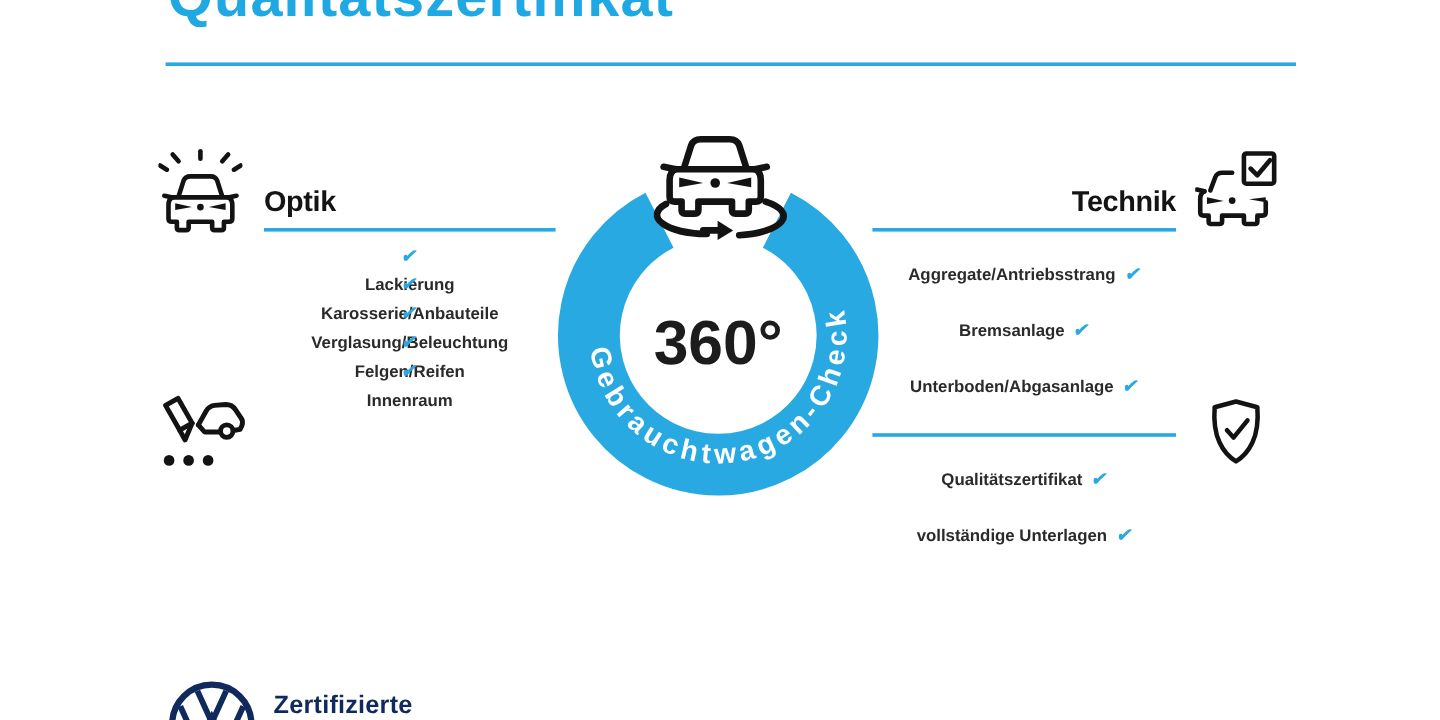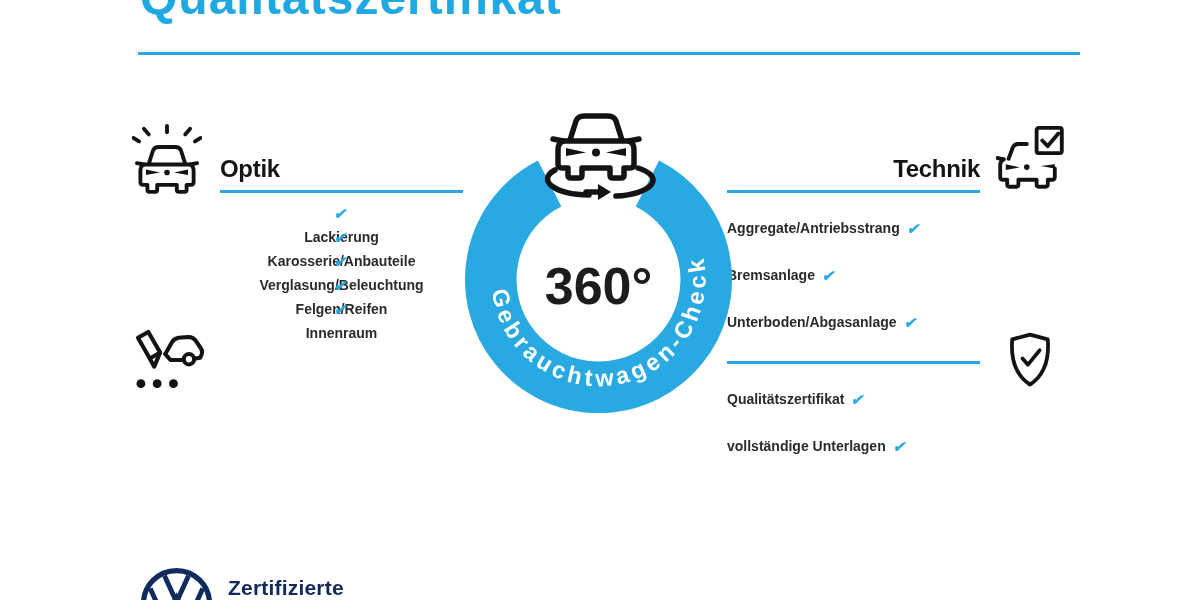--- a/index.html
+++ b/index.html
@@ -15,21 +15,21 @@
   .sec{position:absolute;}
   .sec h2{margin:0;font-size:24px;font-weight:700;color:#141414;letter-spacing:-0.3px;line-height:1.1;}
   .sec .rule{height:3px;background:#29a9e1;margin-top:8px;}
   .sec ul{list-style:none;margin:13px 0 0 0;padding:0;}
   .sec li{display:flex;align-items:center;gap:8px;height:24px;font-size:14px;font-weight:600;color:#2a2a2a;white-space:nowrap;flex-direction:column;}
   .chk{display:inline-block;color:#29a9e1;font-weight:700;font-size:15px;line-height:1;transform:skewX(-12deg);}
   .chk::before{content:"\2714";}
 
   .sec.left{width:243px;text-align:left;}
   .sec.right{width:253px;text-align:right;}
-  .sec.right li{flex-direction:row-reverse;justify-content:flex-end;margin-top:23px;}
+  .sec.right li{flex-direction:row-reverse;justify-content:center;margin-top:23px;}
 
   #sec-optik{left:220px;top:156px;}
   #sec-wartung{left:220px;top:353px;}
   #sec-technik{right:220px;top:156px;}
   #sec-garantie{right:220px;top:353px;}
 
   
   .icn{position:absolute;}
   #icn-optik{left:132px;top:120px;}
   #icn-wartung{left:132px;top:326px;}

